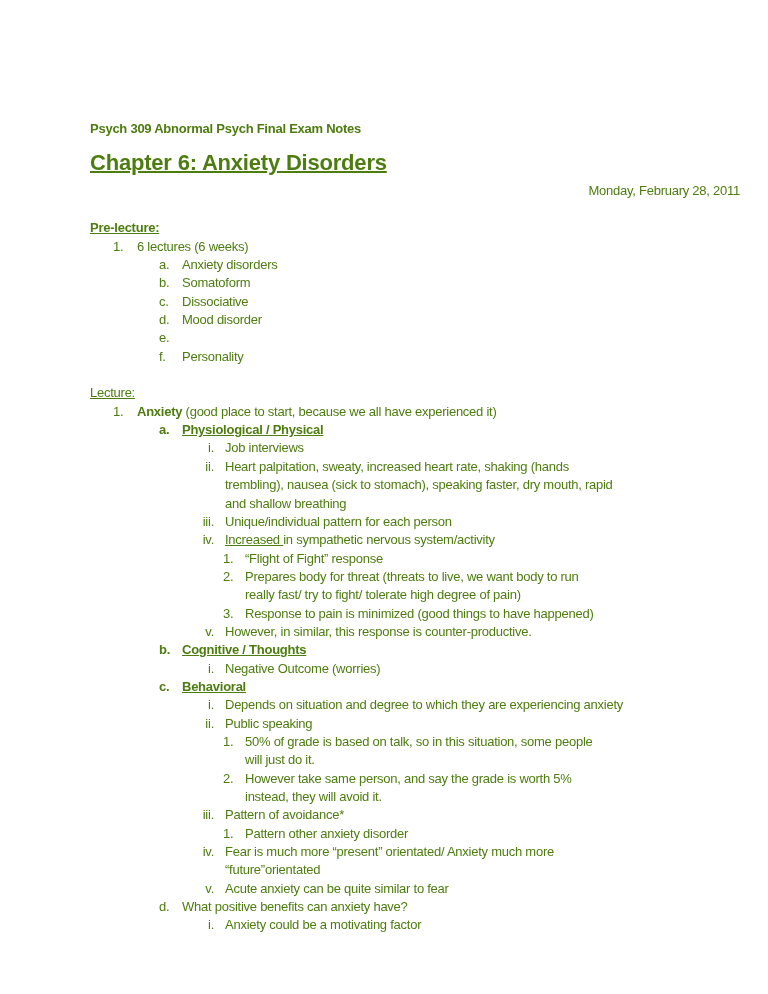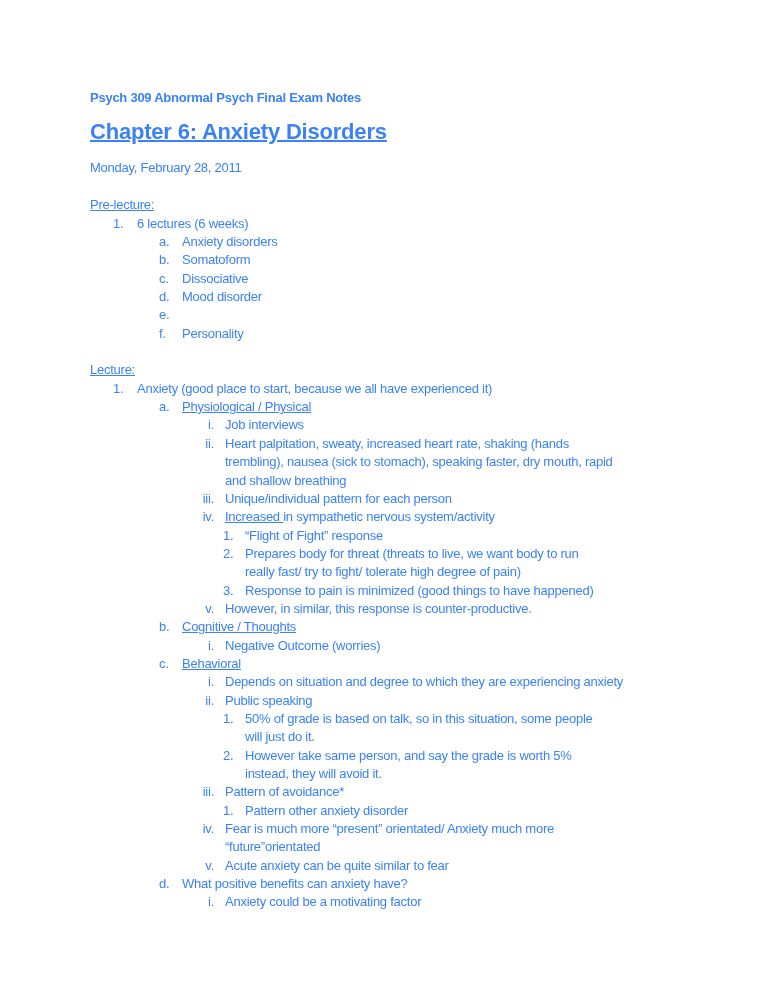--- a/index.html
+++ b/index.html
@@ -5,42 +5,42 @@
   html, body {
     margin: 0;
     padding: 0;
     background: #ffffff;
   }
   .page {
     position: relative;
     width: 768px;
     height: 994px;
     box-sizing: border-box;
-    padding: 89px 28px 0 90px;
+    padding: 120px 28px 0 90px;
     background: #ffffff;
     font-family: "Liberation Sans", sans-serif;
     font-size: 13px;
     line-height: 18.35px;
-    color: #3b82f6;
+    color: #4d7c0f;
     letter-spacing: -0.25px;
     overflow: hidden;
   }
-  .b { font-weight: normal; }
+  .b { font-weight: bold; }
   .u { text-decoration: underline; }
   .course { font-weight: bold; }
   .chapter {
     margin: 13px 0 0 0;
     font-size: 22px;
     line-height: 23px;
     font-weight: bold;
     text-decoration: underline;
     text-decoration-thickness: 2px;
     letter-spacing: -0.2px;
   }
-  .date { margin-top: 16px; }
+  .date { margin-top: 8px; text-align: right; }
   .section { margin-top: 18.5px; }
   .sec-heading { }
   .item { display: flex; }
   .item .marker { flex-shrink: 0; }
   .item .txt { flex: 1; white-space: pre-line; }
   .l1 { padding-left: 23px; }
   .l1 .marker { width: 24px; text-align: left; }
   .l2 { padding-left: 69px; }
   .l2 .marker { width: 23px; text-align: left; }
   .l3 { padding-left: 95px; }

